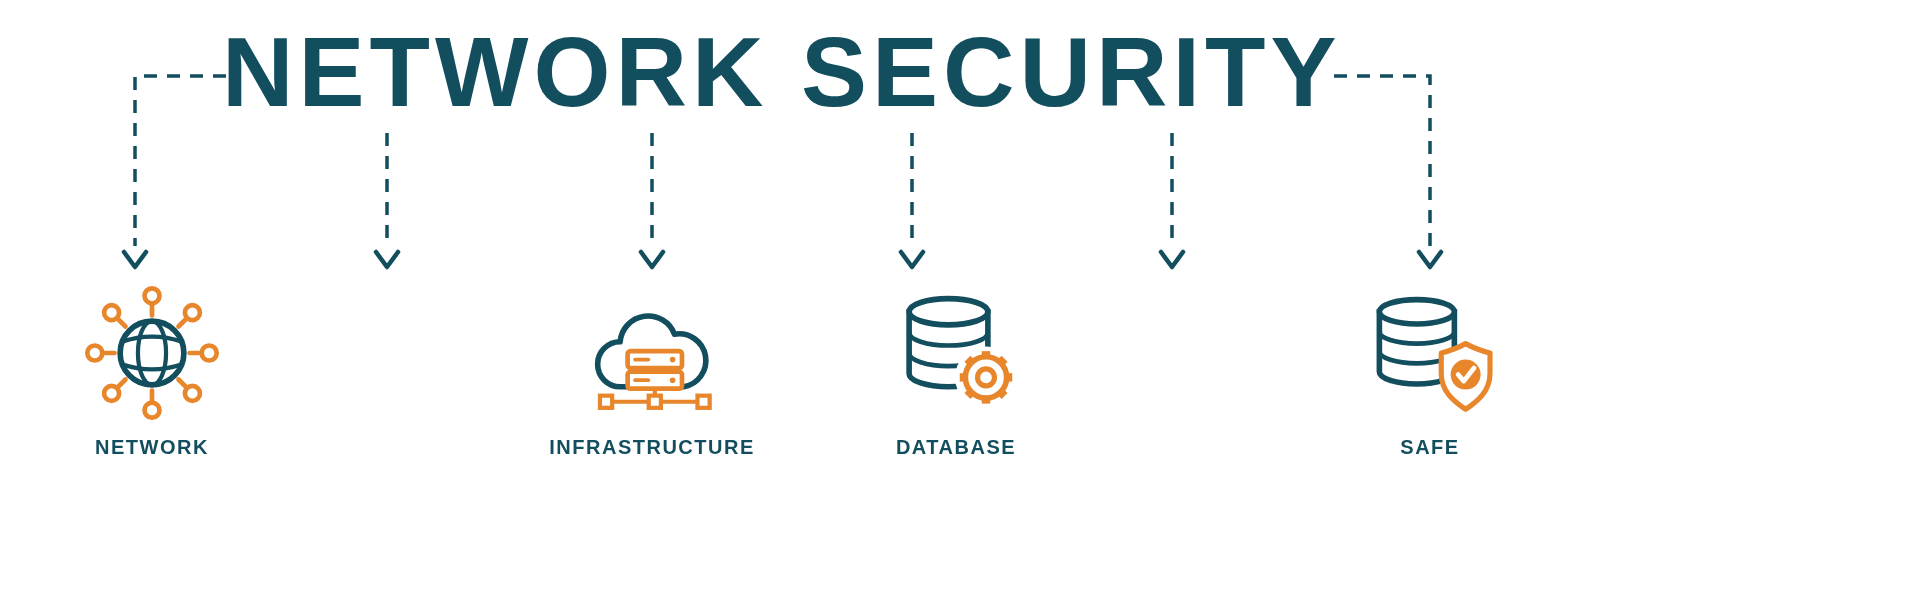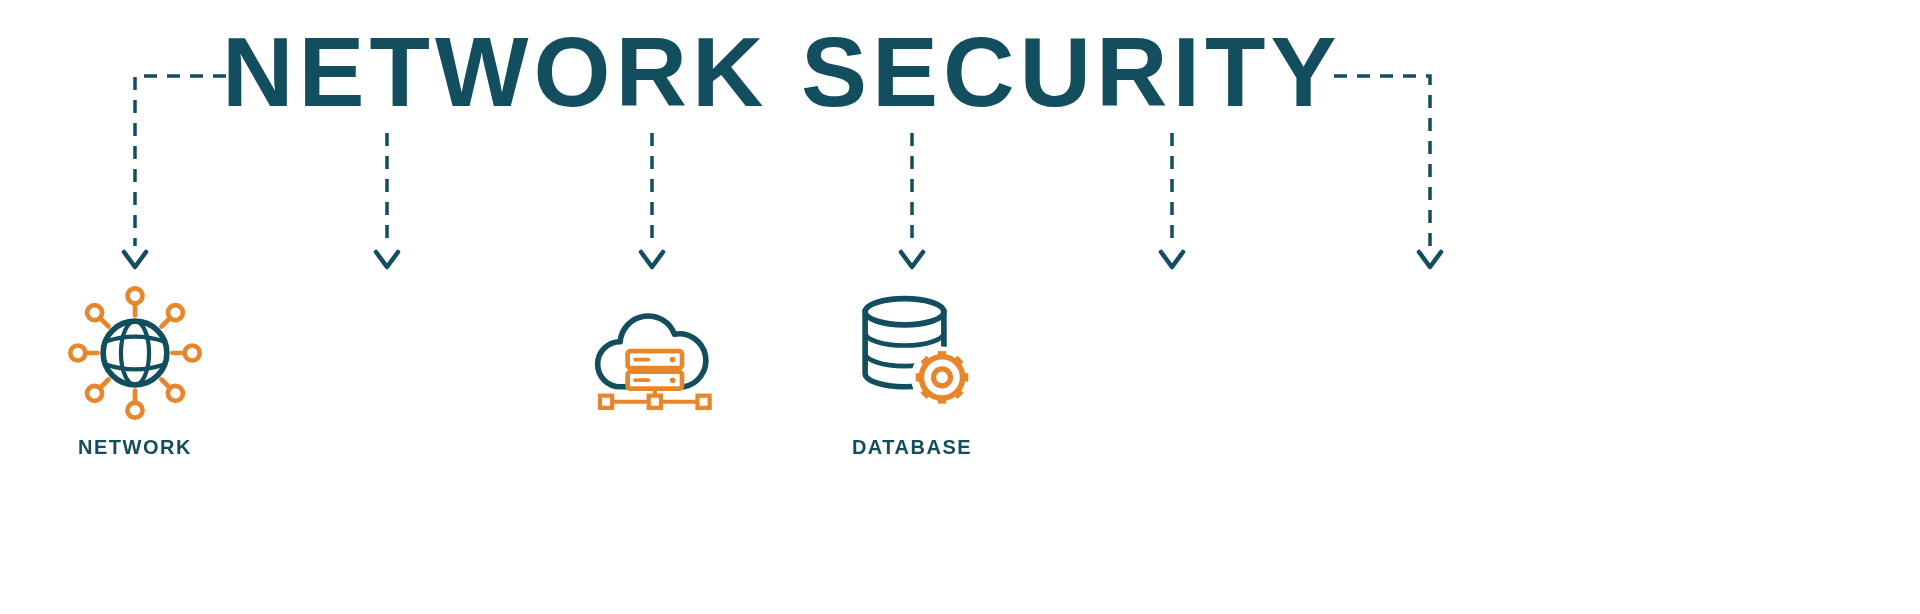--- a/index.html
+++ b/index.html
@@ -78,21 +78,21 @@
       <path d="M376,252 L387,267 L398,252"></path>
       <path d="M641,252 L652,267 L663,252"></path>
       <path d="M901,252 L912,267 L923,252"></path>
       <path d="M1161,252 L1172,267 L1183,252"></path>
       <path d="M1419,252 L1430,267 L1441,252"></path>
     </g>
   </svg>
 
   <div class="title">NETWORK SECURITY</div>
 
-  <div class="item" style="left:5px">
+  <div class="item" style="left:22px">
     <div class="icon">
       <svg viewBox="0 0 160 160" width="150" height="150">
         <g class="s-or" stroke-width="5" stroke-linecap="round">
           <line x1="120" y1="80" x2="132" y2="80"></line>
           <line x1="108.3" y1="51.7" x2="116.8" y2="43.2"></line>
           <line x1="80" y1="40" x2="80" y2="28"></line>
           <line x1="51.7" y1="51.7" x2="43.2" y2="43.2"></line>
           <line x1="40" y1="80" x2="28" y2="80"></line>
           <line x1="51.7" y1="108.3" x2="43.2" y2="116.8"></line>
           <line x1="80" y1="120" x2="80" y2="132"></line>
@@ -136,23 +136,24 @@
           <g>
             <line x1="89" y1="102" x2="89" y2="116" class="s-or" stroke-width="4.5"></line>
             <line x1="37" y1="116" x2="141" y2="116" class="s-or" stroke-width="4.5"></line>
             <rect x="30.5" y="109.5" width="13" height="13" class="s-or-w" stroke-width="4.5"></rect>
             <rect x="82.5" y="109.5" width="13" height="13" class="s-or-w" stroke-width="4.5"></rect>
             <rect x="134.5" y="109.5" width="13" height="13" class="s-or-w" stroke-width="4.5"></rect>
           </g>
         </g>
       </svg>
     </div>
-  </div>
-
-  <div class="item" style="left:782px">
+    <div class="label">INFRASTRUCTURE</div>
+  </div>
+
+  <div class="item" style="left:826px">
     <div class="icon">
       <svg viewBox="0 0 160 160" width="150" height="150">
         <g>
           <path d="M30,36 V102 a42,14 0 0 0 84,0 V36 Z" class="s-tl-w" stroke-width="6"></path>
           <ellipse cx="72" cy="36" rx="42" ry="14" class="s-tl-w" stroke-width="6"></ellipse>
           <path d="M30,58 a42,14 0 0 0 84,0" class="s-tl" stroke-width="5"></path>
           <path d="M30,80 a42,14 0 0 0 84,0" class="s-tl" stroke-width="5"></path>
         </g>
         <g>
           <circle cx="112" cy="106" r="33" class="f-w"></circle>
@@ -168,14 +169,32 @@
           </g>
           <circle cx="112" cy="106" r="22" class="s-or-w" stroke-width="6"></circle>
           <circle cx="112" cy="106" r="9" class="s-or" stroke-width="5.5"></circle>
         </g>
       </svg>
     </div>
     <div class="label">DATABASE</div>
   </div>
 
 
+  <div class="item" style="left:1300px">
+    <div class="icon">
+      <svg viewBox="0 0 160 160" width="150" height="150">
+        <g>
+          <path d="M26,36 V100 a40,13 0 0 0 80,0 V36 Z" class="s-tl-w" stroke-width="6"></path>
+          <ellipse cx="66" cy="36" rx="40" ry="13" class="s-tl-w" stroke-width="6"></ellipse>
+          <path d="M26,57 a40,13 0 0 0 80,0" class="s-tl" stroke-width="5"></path>
+          <path d="M26,78 a40,13 0 0 0 80,0" class="s-tl" stroke-width="5"></path>
+        </g>
+        <g>
+          <path d="M118,70 C127,75 136,78 144,80 L144,102 C144,121 130,132 118,140 C106,132 92,121 92,102 L92,80 C100,78 109,75 118,70 Z" class="s-or-w" stroke-width="5.5" stroke-linejoin="round"></path>
+          <circle cx="118" cy="103" r="16" class="f-or"></circle>
+          <path d="M110,103 L116,110 L127,96" class="s-w" stroke-width="5" stroke-linecap="round" stroke-linejoin="round"></path>
+        </g>
+      </svg>
+    </div>
+    <div class="label">SAFE</div>
+  </div>
 
 </div>
 
 </body></html>

